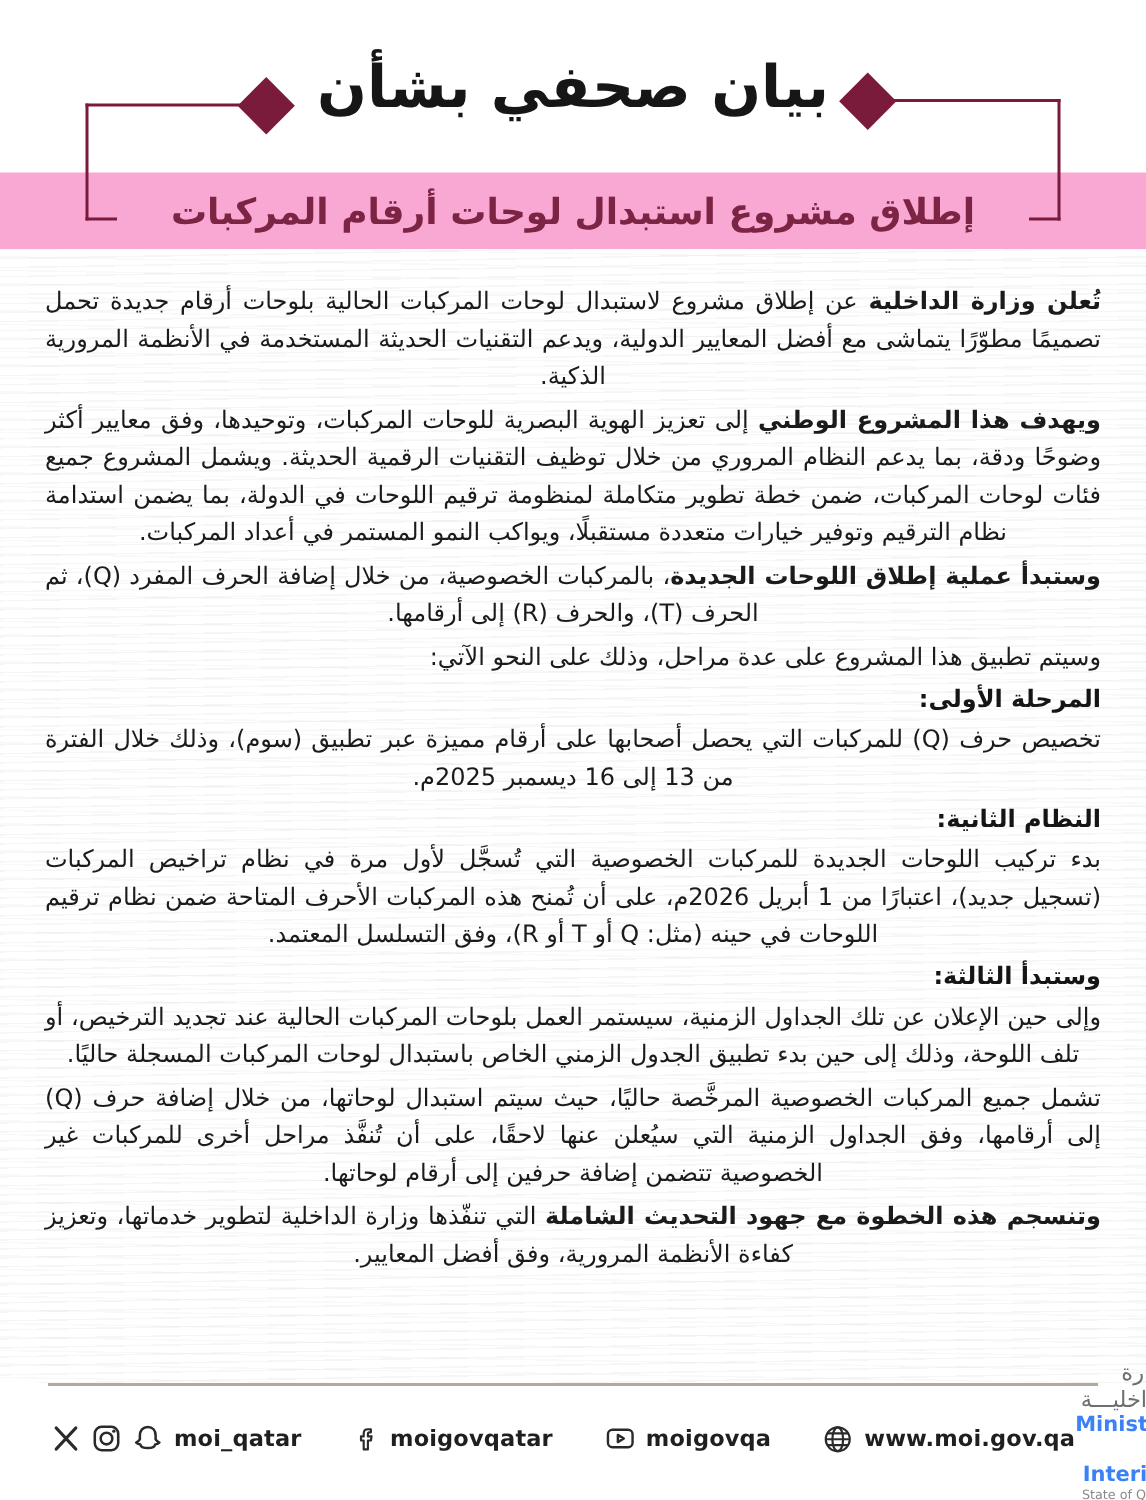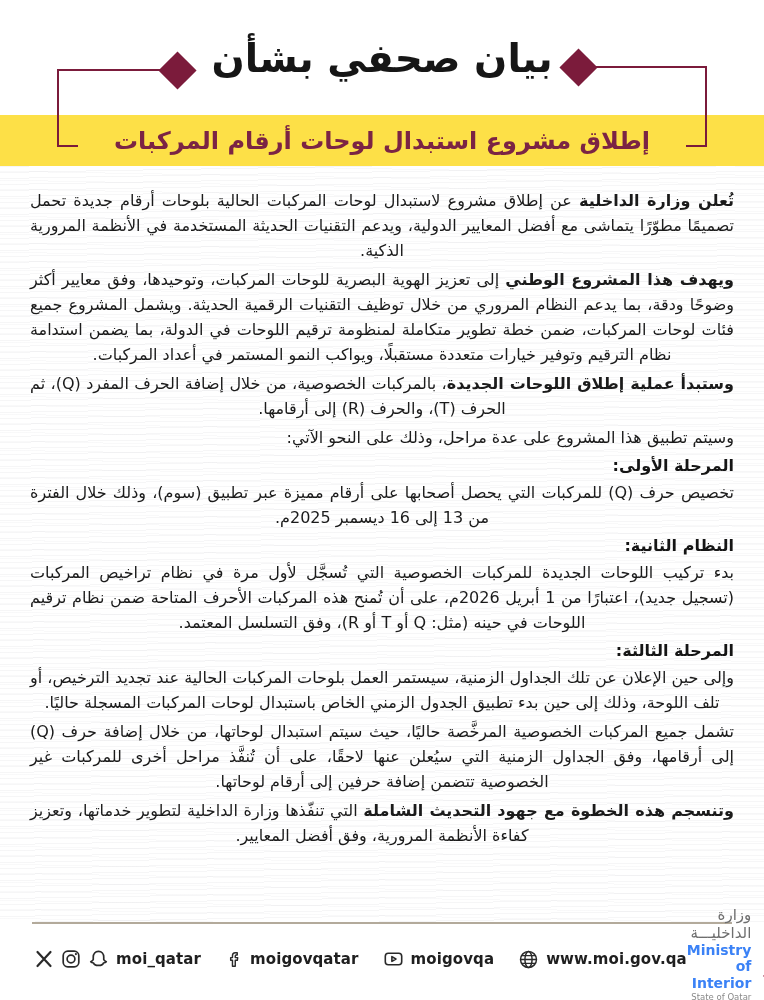--- a/index.html
+++ b/index.html
@@ -25,21 +25,21 @@
   .diamond.right { left:565px; top:54px; }
   .hline { position:absolute; background:#7b1b3b; }
   .l-h   { left:57px;  top:69px;  width:106px; height:2px; }
   .l-v   { left:57px;  top:69px;  width:2px;   height:78px; z-index:3; }
   .l-t   { left:57px;  top:145px; width:21px;  height:2px; z-index:3; }
   .r-h   { left:593px; top:66px;  width:114px; height:2px; }
   .r-v   { left:705px; top:66px;  width:2px;   height:81px; z-index:3; }
   .r-t   { left:686px; top:145px; width:21px;  height:2px; z-index:3; }
   .subtitle-bar {
     position:absolute; bottom:0; left:0; width:100%; height:51px;
-    background:#fde047; display:flex; align-items:center; justify-content:center;
+    background:#f9a8d4; display:flex; align-items:center; justify-content:center;
   }
   .subtitle-text {
     color:#7b2444; font-size:24px; font-weight:bold; direction:rtl;
   }
   
   .doc-body {
     flex:1 1 auto; overflow:hidden; direction:rtl;
     padding:22px 30px 0 30px;
     background-image:
       repeating-linear-gradient(179deg,
@@ -59,21 +59,21 @@
     font-size:16px; line-height:24px; color:#151515; font-weight:bold;
     margin:2px 0;
   }
   
   .divider { flex:none; height:2px; background:#b3aa9b; margin:0 32px; }
   .footer {
     flex:none; height:76px; background:#ffffff; direction:ltr;
     display:flex; align-items:center; justify-content:space-between;
     padding:0 26px 6px 34px;
   }
-  .social-row { display:flex; align-items:center; gap:24px;justify-content:center; }
+  .social-row { display:flex; align-items:center; gap:34px;justify-content:center; }
   .social-group { display:flex; align-items:center; gap:7px; }
   .icon svg { display:block; }
   .handle { font-size:15px; font-weight:bold; color:#1f1f1f; letter-spacing:0.1px; }
   .logo-block { display:flex; align-items:center; gap:9px; }
   .logo-text { text-align:right; line-height:1.2; }
   .logo-ar { font-size:15px; color:#6e6e6e; direction:rtl; }
   .logo-en { font-size:14px; color:#3b82f6; font-weight:bold; }
   .logo-sub { font-size:8.5px; color:#8a8a8a; }
 </style>
 </head>
@@ -101,21 +101,21 @@
     <p class="para"><b>ويهدف هذا المشروع الوطني</b><span> إلى تعزيز الهوية البصرية للوحات المركبات، وتوحيدها، وفق معايير أكثر وضوحًا ودقة، بما يدعم النظام المروري من خلال توظيف التقنيات الرقمية الحديثة. ويشمل المشروع جميع فئات لوحات المركبات، ضمن خطة تطوير متكاملة لمنظومة ترقيم اللوحات في الدولة، بما يضمن استدامة نظام الترقيم وتوفير خيارات متعددة مستقبلًا، ويواكب النمو المستمر في أعداد المركبات.</span></p>
     <p class="para"><b>وستبدأ عملية إطلاق اللوحات الجديدة</b><span>، بالمركبات الخصوصية، من خلال إضافة الحرف المفرد (Q)، ثم الحرف (T)، والحرف (R) إلى أرقامها.</span></p>
     <p class="para align-right"><span>وسيتم تطبيق هذا المشروع على عدة مراحل، وذلك على النحو الآتي:</span></p>
 
     <p class="stage">المرحلة الأولى:</p>
     <p class="para"><span>تخصيص حرف (Q) للمركبات التي يحصل أصحابها على أرقام مميزة عبر تطبيق (سوم)، وذلك خلال الفترة من 13 إلى 16 ديسمبر 2025م.</span></p>
 
     <p class="stage">النظام الثانية:</p>
     <p class="para"><span>بدء تركيب اللوحات الجديدة للمركبات الخصوصية التي تُسجَّل لأول مرة في نظام تراخيص المركبات (تسجيل جديد)، اعتبارًا من 1 أبريل 2026م، على أن تُمنح هذه المركبات الأحرف المتاحة ضمن نظام ترقيم اللوحات في حينه (مثل: Q أو T أو R)، وفق التسلسل المعتمد.</span></p>
 
-    <p class="stage">المرحلة الثالثة:</p>
+    <p class="stage">وستبدأ الثالثة:</p>
     <p class="para"><span>وإلى حين الإعلان عن تلك الجداول الزمنية، سيستمر العمل بلوحات المركبات الحالية عند تجديد الترخيص، أو تلف اللوحة، وذلك إلى حين بدء تطبيق الجدول الزمني الخاص باستبدال لوحات المركبات المسجلة حاليًا.</span></p>
 
     <p class="para"><span>تشمل جميع المركبات الخصوصية المرخَّصة حاليًا، حيث سيتم استبدال لوحاتها، من خلال إضافة حرف (Q) إلى أرقامها، وفق الجداول الزمنية التي سيُعلن عنها لاحقًا، على أن تُنفَّذ مراحل أخرى للمركبات غير الخصوصية تتضمن إضافة حرفين إلى أرقام لوحاتها.</span></p>
     <p class="para"><b>وتنسجم هذه الخطوة مع جهود التحديث الشاملة</b><span> التي تنفّذها وزارة الداخلية لتطوير خدماتها، وتعزيز كفاءة الأنظمة المرورية، وفق أفضل المعايير.</span></p>
   </div>
 
   <div class="divider"></div>
 
   <div class="footer">
     <div class="social-row">

